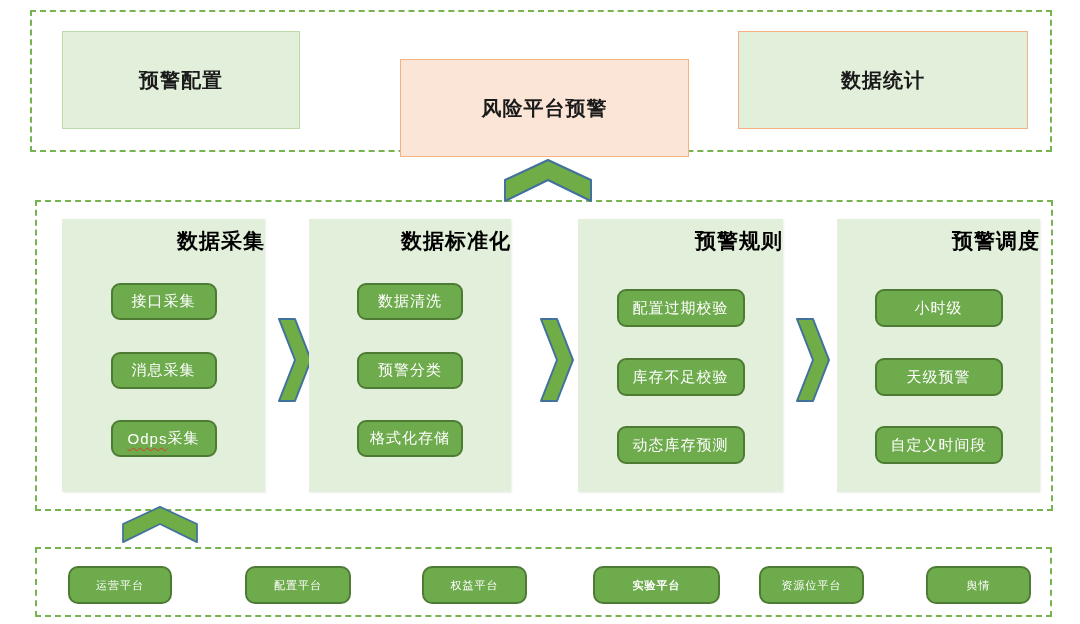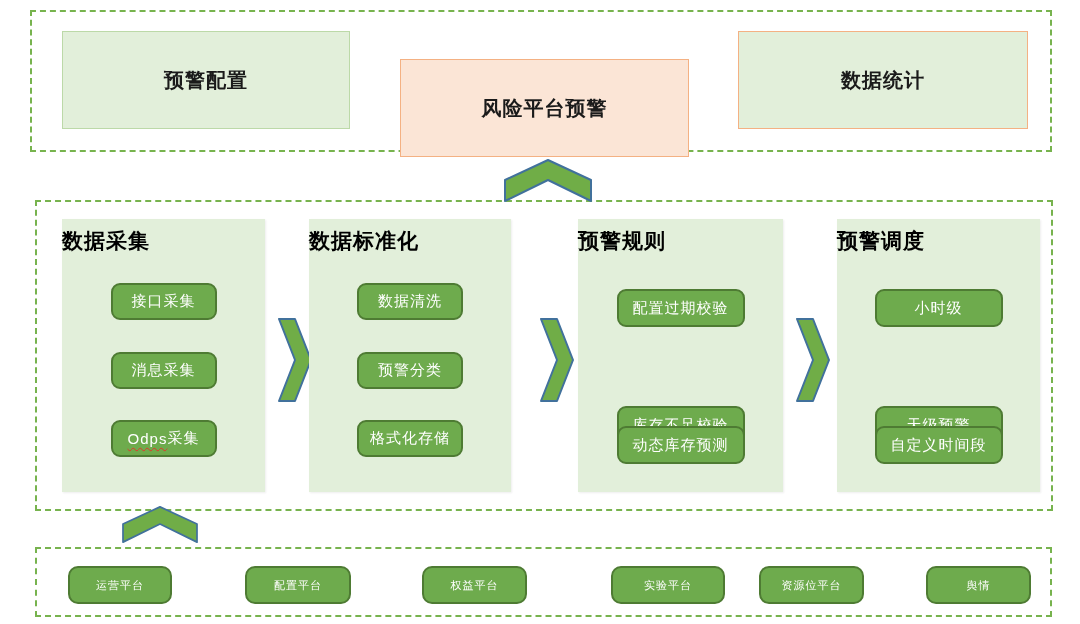--- a/index.html
+++ b/index.html
@@ -43,41 +43,41 @@
     align-items: center;
     justify-content: center;
     font-size: 20px;
     font-weight: bold;
     color: var(--text_dark);
     letter-spacing: 1px;
   }
   .top-box.green  { background: var(--light_green_fill); border: 1px solid var(--light_green_border); }
   .top-box.peach  { background: var(--peach_fill);       border: 1px solid var(--peach_border); margin-top: 28px; }
   .top-box.mixed  { background: var(--light_green_fill); border: 1px solid var(--peach_border); }
-  #top-box-1 { left: 30px;  width: 288px; }
+  #top-box-1 { left: 30px;  width: 238px; }
   #top-box-2 { left: 368px; width: 289px; }
   #top-box-3 { left: 706px; width: 290px; }
 
   .panel {
     position: absolute;
     top: 17px;
     height: 273px;
     background: var(--light_green_fill);
     box-shadow: 1px 1px 2px rgba(0,0,0,0.07);
   }
   #panel-1 { left: 25px;  width: 203px; }
   #panel-2 { left: 272px; width: 202px; }
   #panel-3 { left: 541px; width: 205px; }
   #panel-4 { left: 800px; width: 203px; }
 
   .panel-title {
     position: absolute;
     top: 8px;
     left: 0; right: 0;
-    text-align: left;
+    text-align: right;
     font-size: 21px;
     font-weight: bold;
     color: #000000;
     letter-spacing: 1px;
   }
   .node-btn {
     position: absolute;
     left: 50%;
     transform: translateX(-50%);
     background: var(--button_fill);
@@ -90,21 +90,21 @@
     justify-content: center;
     white-space: nowrap;
     letter-spacing: 1px;
   }
   .narrow .node-btn { width: 106px; height: 37px; }
   .wide   .node-btn { width: 128px; height: 38px; text-align: right; }
   .row-1 { top: 64px; }
   .row-2 { top: 133px; }
   .row-3 { top: 201px; }
   .wide .row-1 { top: 70px; }
-  .wide .row-2 { top: 139px; margin-top: 48px; }
+  .wide .row-2 { top: 139px; }
   .wide .row-3 { top: 207px; }
 
   .squiggle {
     text-decoration: underline wavy var(--squiggle_red);
     text-decoration-thickness: 1px;
     text-underline-offset: 3px;
   }
 
   .chevron-right {
     position: absolute;
@@ -138,21 +138,21 @@
     font-size: 11px;
     display: flex;
     align-items: center;
     justify-content: center;
     white-space: nowrap;
     letter-spacing: 1px;
   }
   #platform-1 { left: 31px;  width: 104px; }
   #platform-2 { left: 208px; width: 106px; }
   #platform-3 { left: 385px; width: 105px; }
-  #platform-4 { left: 574px; width: 114px; }
+  #platform-4 { left: 556px; width: 127px; font-weight: bold; }
   #platform-5 { left: 722px; width: 105px; }
   #platform-6 { left: 889px; width: 105px; }
 </style>
 </head>
 <body>
 
 <div class="stage">
 
   <section class="dashed-container" id="top-container">
     <div class="top-box green" id="top-box-1">

